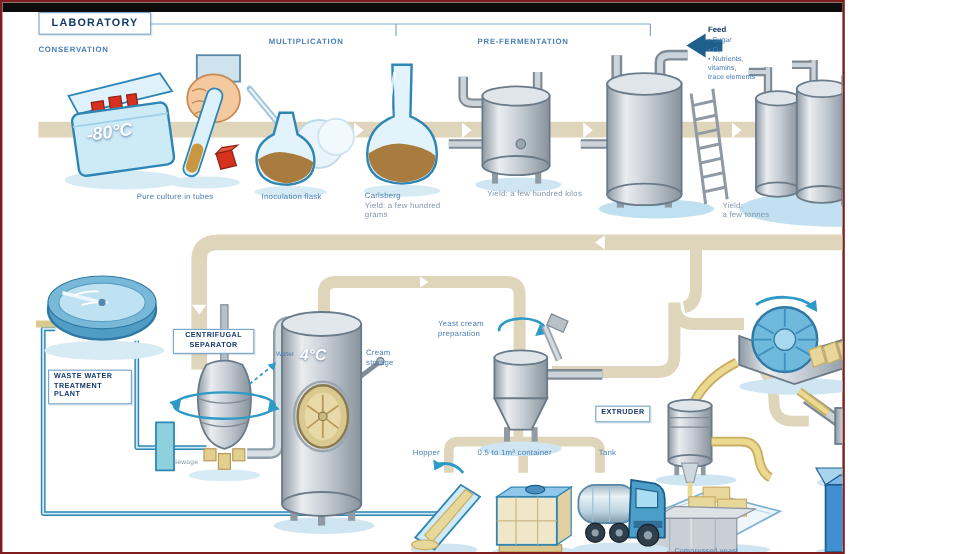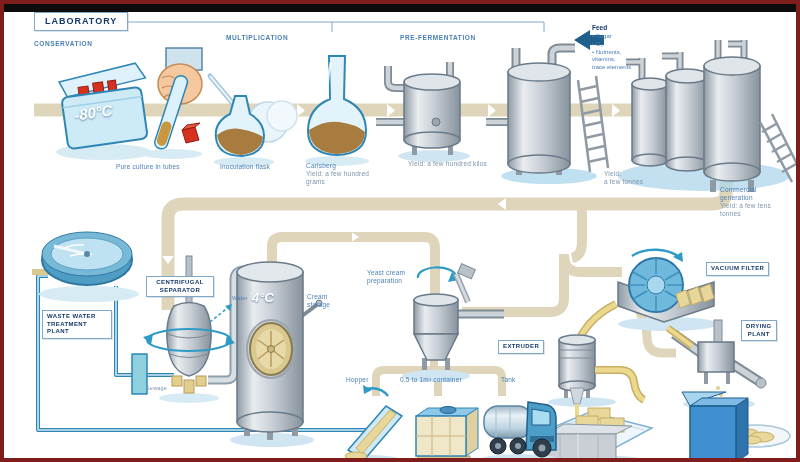--- a/index.html
+++ b/index.html
@@ -1,18 +1,18 @@
 <!DOCTYPE html>
 <html><head>
 <meta charset="utf-8">
 <style>
   html,body{margin:0;padding:0;background:#ffffff;}
   #canvas{
-    position:relative;width:800px;height:462px;overflow:hidden;
-    background:#ffffff;border:4px solid #7f1d1d;box-sizing:border-box;
+    position:relative;width:704px;height:462px;overflow:hidden;
+    background:#ffffff;border:2px solid #7f1d1d;box-sizing:border-box;
     font-family:"Liberation Sans", sans-serif;
   }
   #gfx{position:absolute;left:0;top:0;z-index:1;}
   .lbl{
     position:absolute;z-index:2;color:#4a7fb5;font-size:6.5px;line-height:1.25;
     white-space:pre-line;letter-spacing:.2px;
   }
   .sub{color:#7f96ad;}
   .sec{
     position:absolute;z-index:2;color:#4a7fb5;font-size:6.5px;font-weight:bold;

